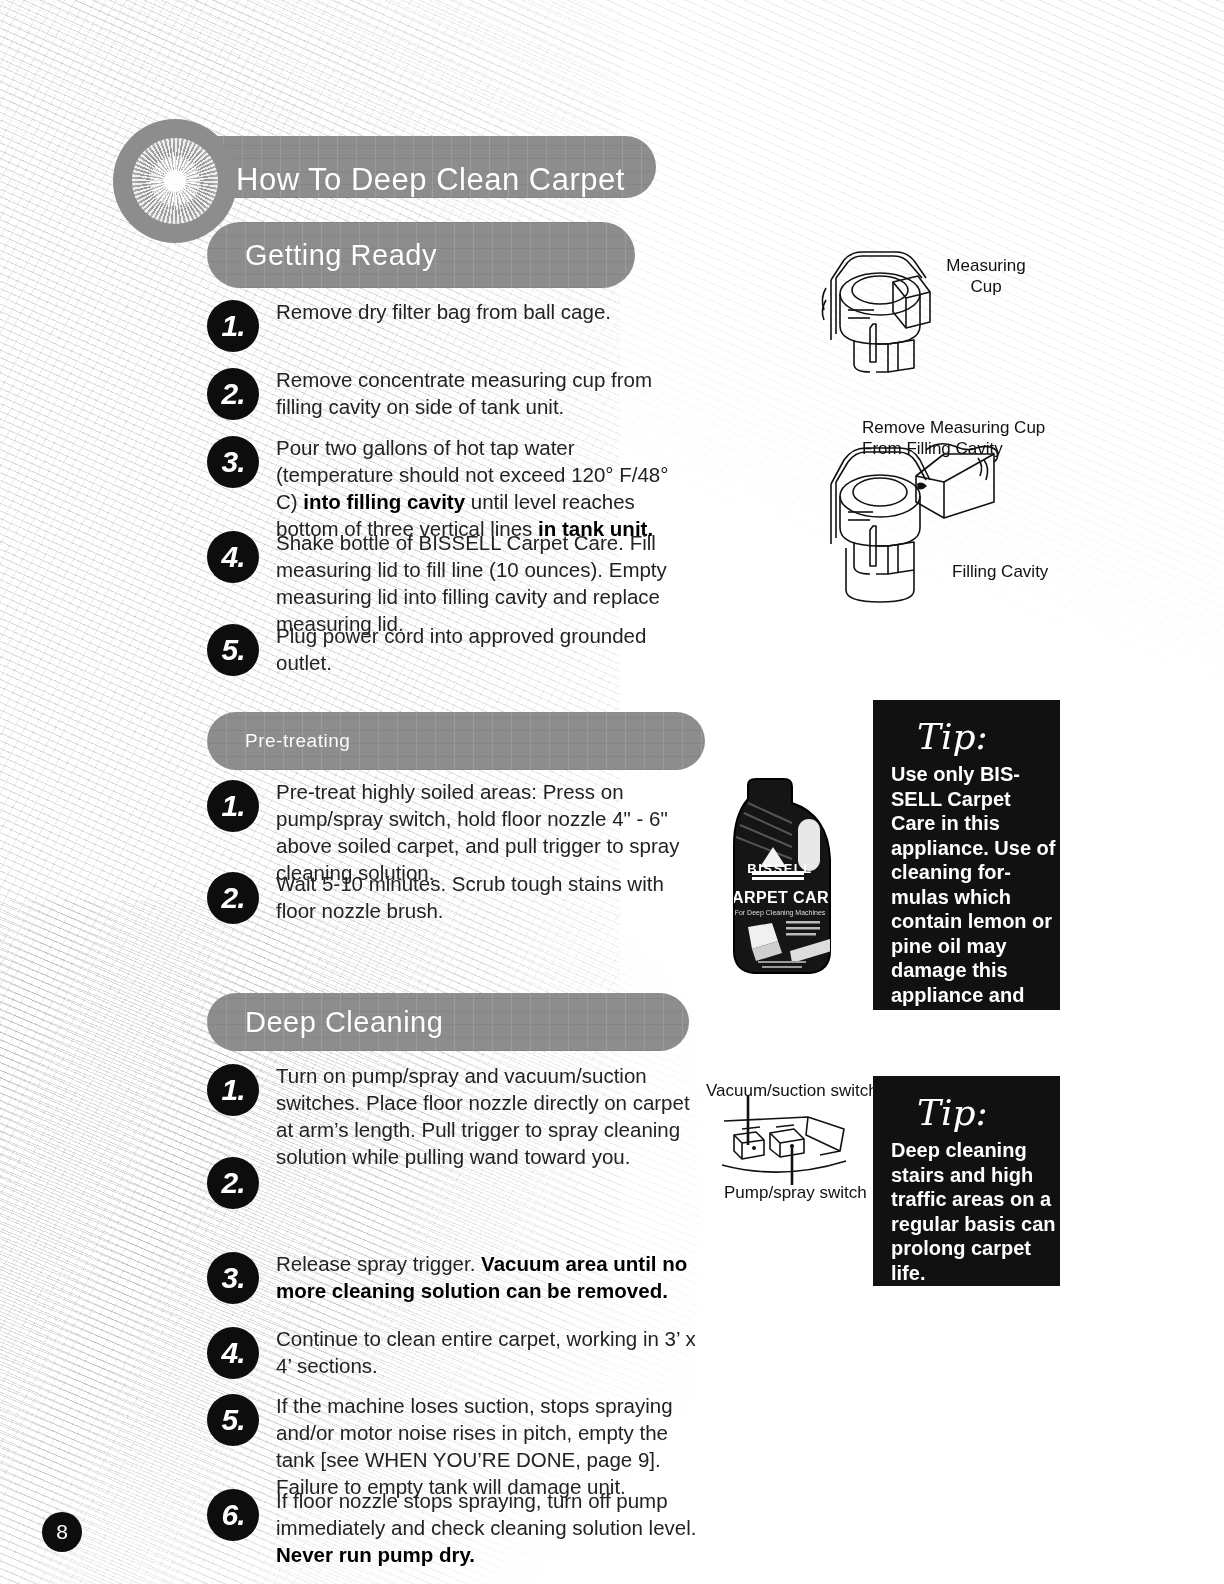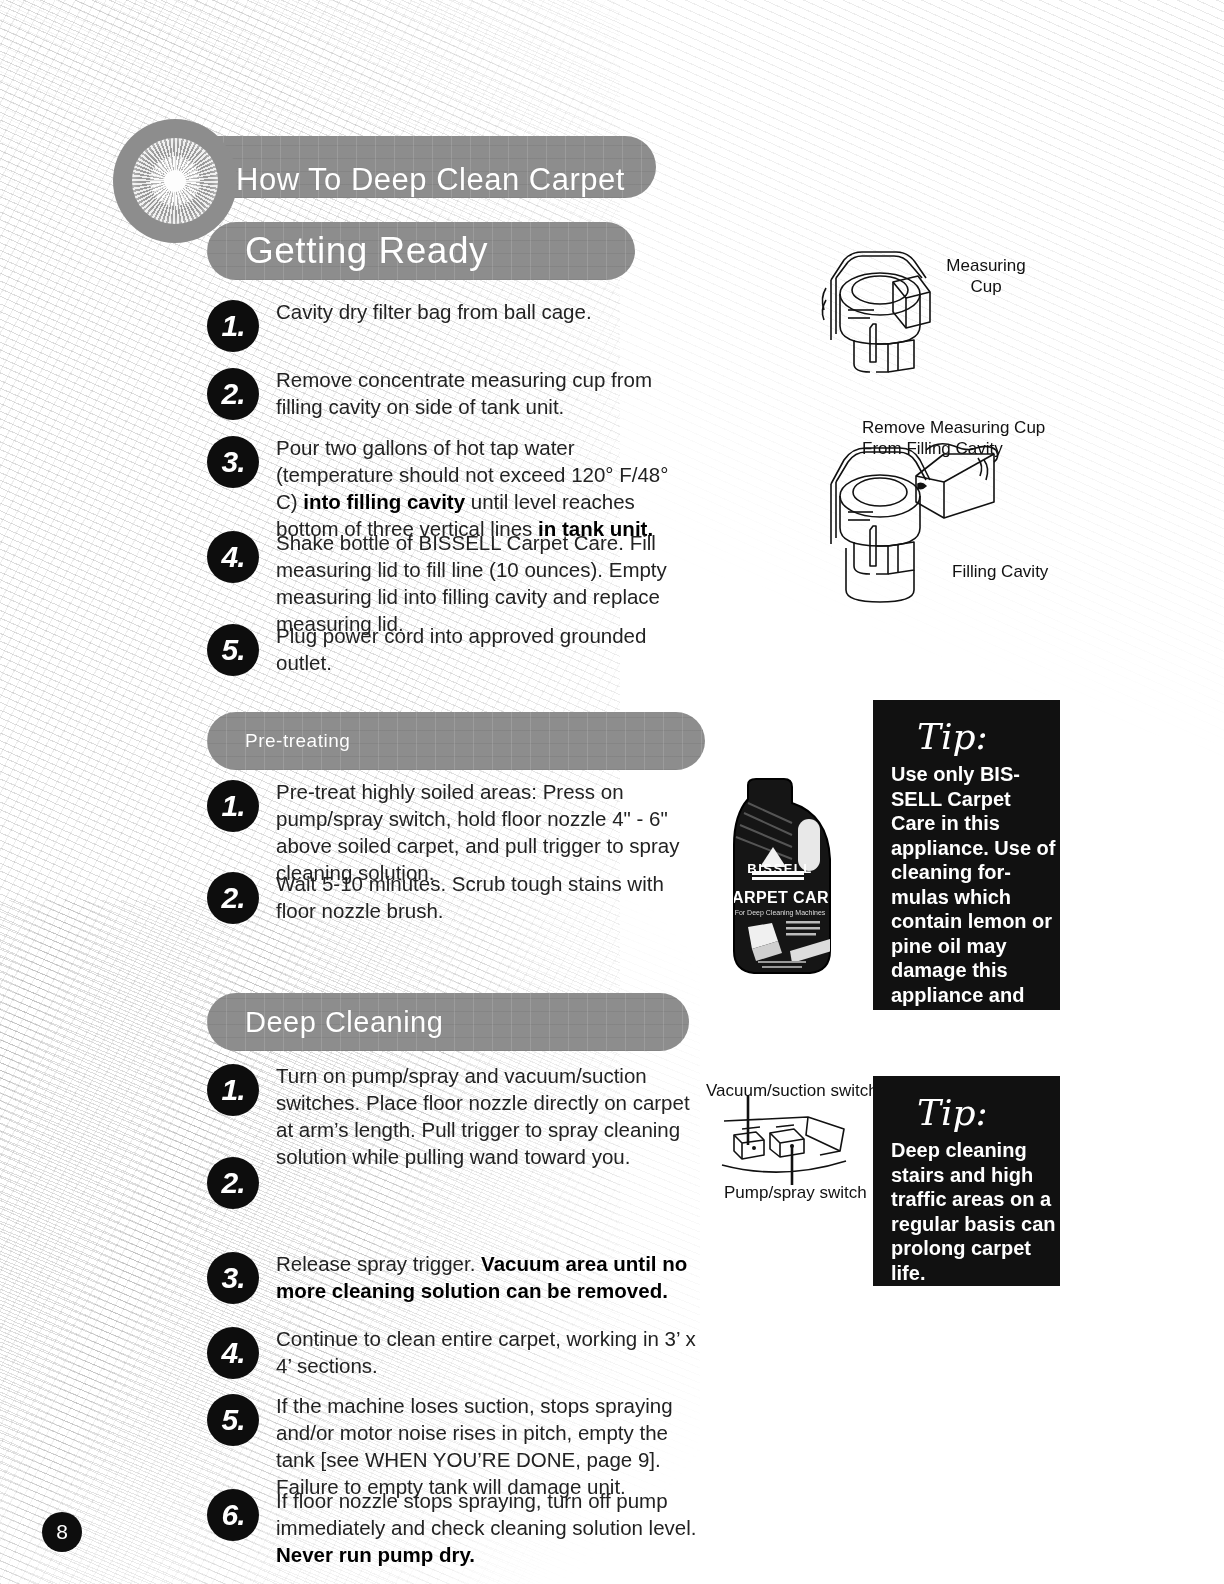--- a/index.html
+++ b/index.html
@@ -133,21 +133,21 @@
         rgba(0,0,0,0) 19px),
       repeating-linear-gradient(0deg,
         rgba(60,60,60,0.10) 0px,
         rgba(60,60,60,0.10) 1px,
         rgba(0,0,0,0) 1px,
         rgba(0,0,0,0) 13px);
   }
 
   #pill-title  { left: 166px; top: 136px; width: 490px; height: 62px; font-size: 31px; align-items: flex-end; }
   #pill-title .pill-label { padding-left: 70px; }
-  #pill-getting{ left: 207px; top: 222px; width: 428px; height: 58px; font-size: 37px; }
+  #pill-getting{ left: 207px; top: 222px; width: 428px; height: 66px; font-size: 29px; }
   #pill-pre    { left: 207px; top: 712px; width: 498px; height: 58px; font-size: 19px; }
   #pill-deep   { left: 207px; top: 993px; width: 482px; height: 58px; font-size: 29px; }
 
   
   .step {
     position: absolute;
     display: flex;
     align-items: flex-start;
   }
   .step-num {
@@ -255,21 +255,21 @@
     <div class="pill-label">How To Deep Clean Carpet</div>
   </div>
 
   <div class="pill" id="pill-getting">
     <div class="pill-tex"></div>
     <div class="pill-label">Getting Ready</div>
   </div>
 
   <div class="step" style="left:207px; top:298px; width:470px;">
     <div class="step-num">1.</div>
-    <div class="step-text">Cavity dry filter bag from ball cage.</div>
+    <div class="step-text">Remove dry filter bag from ball cage.</div>
   </div>
   <div class="step" style="left:207px; top:366px; width:470px;">
     <div class="step-num">2.</div>
     <div class="step-text">Remove concentrate measuring cup from filling cavity on side of tank unit.</div>
   </div>
   <div class="step" style="left:207px; top:434px; width:470px;">
     <div class="step-num">3.</div>
     <div class="step-text">Pour two gallons of hot tap water (temperature should not exceed 120° F/48° C) <b>into filling cavity</b> until level reaches bottom of three vertical lines <b>in tank unit.</b></div>
   </div>
   <div class="step" style="left:207px; top:529px; width:470px;">

